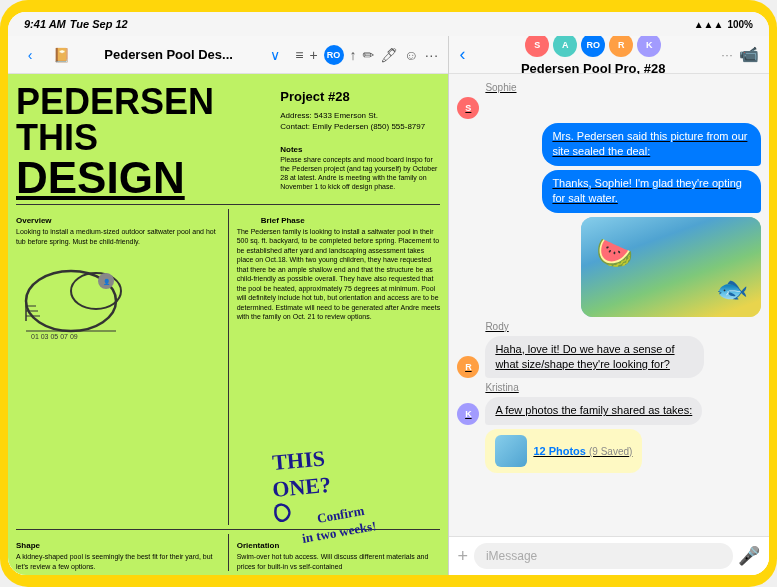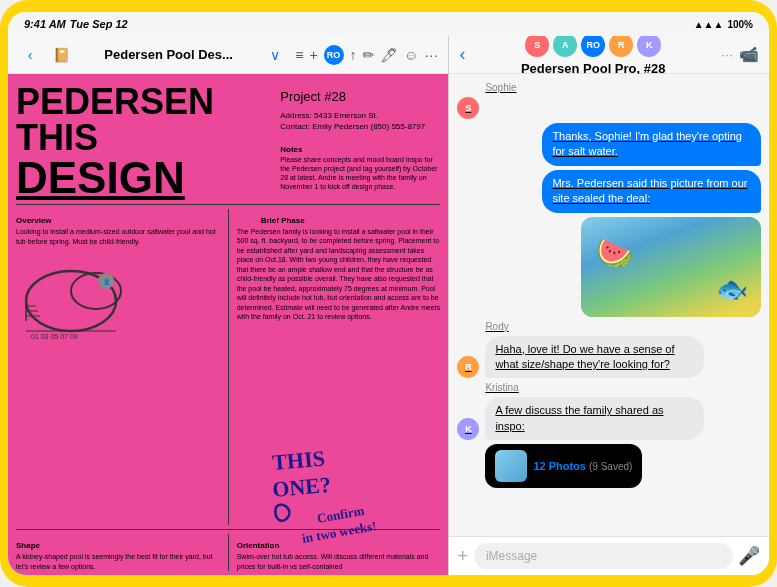--- a/index.html
+++ b/index.html
@@ -110,35 +110,35 @@
       flex: 1;
       overflow: hidden;
       position: relative;
       background: #fff9e6;
     }
 
     
     .doc-area {
       position: absolute;
       top: 0; left: 0; right: 0; bottom: 0;
-      background: #ec4899;
+      background: #bef264;
       display: flex;
       flex-direction: column;
     }
 
     .doc-right-header {
       width: 40%;
       padding: 8px;
       font-size: 8px;
       color: #000;
       line-height: 1.4;
     }
     .doc-right-header h3 {
       font-size: 13px;
-      font-weight: 400;
+      font-weight: 700;
       margin-bottom: 4px;
     }
 
     
     .handwriting-area {
       position: absolute;
       bottom: 20px;
       right: 20px;
       width: 160px;
       height: 120px;
@@ -270,21 +270,21 @@
       bottom: 15px;
       right: 15px;
       font-size: 28px;
     }
 
     
     .photos-attachment {
       display: flex;
       align-items: center;
       gap: 6px;
-      background: #000000;
+      background: #fef9c3;
       padding: 6px 10px;
       border-radius: 12px;
       font-size: 11px;
       color: #007aff;
     }
     .photos-thumb {
       width: 32px;
       height: 32px;
       border-radius: 6px;
       overflow: hidden;
@@ -465,25 +465,25 @@
         </div>
 
         <div class="messages-list">
 
           <div style="font-size:10px;color:#888;padding-left:28px;">Sophie</div>
           <div class="msg-row">
             <div class="msg-avatar" style="background:#ff6b6b;">S</div>
           </div>
 
           <div class="msg-row outgoing">
+            <div class="msg-bubble outgoing">Mrs. Pedersen said this picture from our site sealed the deal:</div>
+          </div>
+
+          <div class="msg-row outgoing">
             <div class="msg-bubble outgoing">Thanks, Sophie! I'm glad they're opting for salt water.</div>
-          </div>
-
-          <div class="msg-row outgoing">
-            <div class="msg-bubble outgoing">Mrs. Pedersen said this picture from our site sealed the deal:</div>
           </div>
 
           <div class="msg-row outgoing">
             <div class="msg-image-container">
               <div class="watermelon-emoji">🍉</div>
               <div class="fish-emoji">🐟</div>
 
               <div style="position:absolute;top:0;left:0;right:0;bottom:0;background:linear-gradient(160deg,#87ceeb 0%,#4fa3d1 30%,#7ec87a 60%,#e8d44d 90%);"></div>
               <div style="position:absolute;top:18px;left:15px;font-size:30px;">🍉</div>
               <div style="position:absolute;bottom:12px;right:12px;font-size:26px;">🐟</div>
@@ -492,21 +492,21 @@
 
           <div style="font-size:10px;color:#888;padding-left:28px;">Rody</div>
           <div class="msg-row">
             <div class="msg-avatar" style="background:#ff9f43;">R</div>
             <div class="msg-bubble incoming">Haha, love it! Do we have a sense of what size/shape they're looking for?</div>
           </div>
 
           <div style="font-size:10px;color:#888;padding-left:28px;">Kristina</div>
           <div class="msg-row">
             <div class="msg-avatar" style="background:#a29bfe;">K</div>
-            <div class="msg-bubble incoming">A few discuss the family shared as inspo:</div>
+            <div class="msg-bubble incoming">A few photos the family shared as takes:</div>
           </div>
 
           <div class="msg-row">
             <div style="width:22px;"></div>
             <div class="photos-attachment">
               <div class="photos-thumb" style="background:linear-gradient(135deg,#87ceeb,#4fa3d1);"></div>
               <div>
                 <span style="font-weight:600;">12 Photos</span>
                 <span style="color:#888;font-size:10px;">(9 Saved)</span>
               </div>

